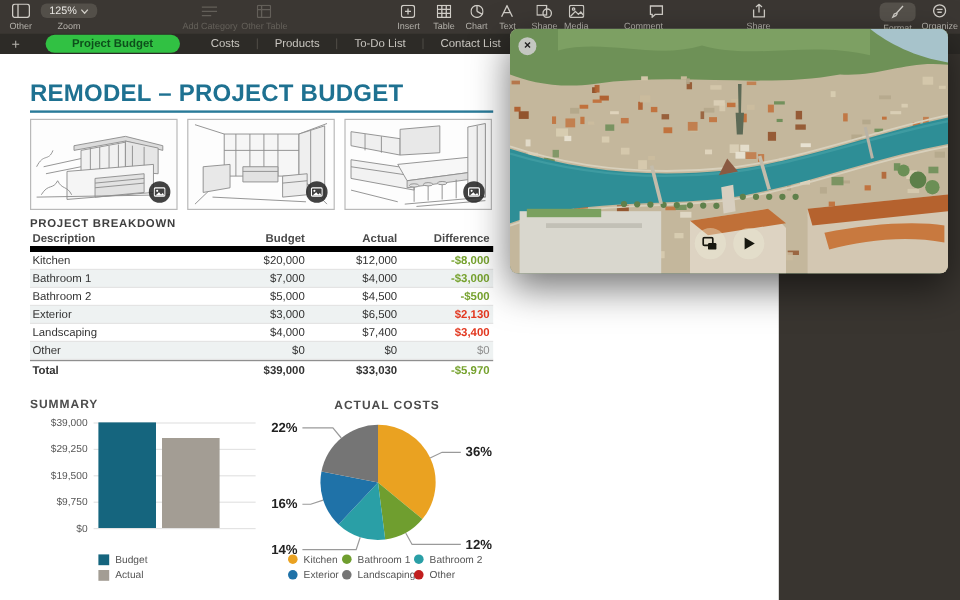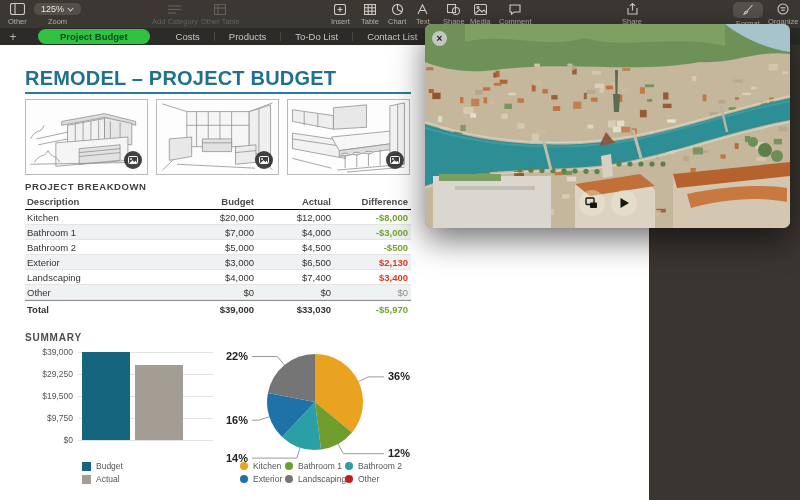--- a/index.html
+++ b/index.html
@@ -34,21 +34,21 @@
 
   .img-row { position:absolute; left:25px; top:54px; width:386px; display:flex; gap:8px; }
   .img-frame { position:relative; width:123px; height:76px; border:1px solid #b9b9b9; background:#fdfdfd; overflow:hidden; }
   .img-frame svg.sketch { width:100%; height:100%; }
   .media-badge { position:absolute; right:5px; bottom:5px; width:18px; height:18px; border-radius:50%; background:rgba(40,40,40,.88); display:flex; align-items:center; justify-content:center; }
 
   .section-label { position:absolute; left:25px; top:136px; font-size:9.5px; font-weight:bold; color:#3f3f3f; letter-spacing:.6px; }
 
   
   .p-table { position:absolute; left:25px; top:148px; width:386px; font-size:9.5px; color:#333; border-collapse:collapse; }
-  .p-table .hdr { display:flex; height:17px; align-items:center; border-bottom:1px solid #000000; color:#4a4a4a; font-weight:bold; }
+  .p-table .hdr { display:flex; height:17px; align-items:center; border-bottom:5px solid #000000; color:#4a4a4a; font-weight:bold; }
   .p-row { display:flex; height:15px; align-items:center; border-bottom:1px solid #e4e4e4; }
   .p-row.alt { background:#eef2f2; }
   .p-row.total { border-top:1px solid #8f8f8f; border-bottom:none; font-weight:bold; height:17px;align-items:center; }
   .c-desc { width:155px; padding-left:2px; }
   .c-num { width:77px; text-align:right; padding-right:3px; }
   .diff { font-weight:bold; }
   .diff.under { color:#76a22e; } .diff.over { color:#e2371f; } .diff.zero { color:#8e8e8e; font-weight:normal; }
 
   
   .barchart { position:absolute; left:25px; top:285px; width:192px; height:165px; }
@@ -170,21 +170,21 @@
       <div class="tb-item" style="left: 470px;">
         <div class="tb-icon">
           <svg width="13" height="11" viewBox="0 0 13 11">
             <rect x="0.5" y="0.5" width="12" height="10" rx="1.5"></rect>
             <circle cx="4" cy="3.5" r="1"></circle>
             <path d="M1.5,9.5 L5.5,5.5 L8,8 L10,6 L12,8.5"></path>
           </svg>
         </div>
         <div class="tb-label">Media</div>
       </div>
-      <div class="tb-item" style="left: 499px;">
+      <div class="tb-item" style="left: 520px; align-items: flex-end;">
         <div class="tb-icon">
           <svg width="12" height="11" viewBox="0 0 12 11">
             <path d="M1,1 H11 V8 H5 L2.5,10.3 V8 H1 Z"></path>
           </svg>
         </div>
         <div class="tb-label">Comment</div>
       </div>
       <div class="tb-item" style="left: 622px;">
         <div class="tb-icon">
           <svg width="11" height="12" viewBox="0 0 11 12">
@@ -399,20 +399,21 @@
           <div class="bc-legend-item" style="top: 131px;">
             <div class="bc-swatch" style="background: rgb(21, 101, 126);"></div>
             <span>Budget</span>
           </div>
           <div class="bc-legend-item" style="top: 144px;">
             <div class="bc-swatch" style="background: rgb(163, 157, 148);"></div>
             <span>Actual</span>
           </div>
         </div>
       <div class="piechart" id="piechart">
+          <div class="pc-title">ACTUAL COSTS</div>
           <svg class="pie-svg" width="225" height="125" viewBox="0 0 225 125">
             <path d="M105,57 L105.0,9.0 A48,48 0 0 1 142.0,87.6 Z" fill="#eaa221"></path>
             <path d="M148.4,36.6 L158.4,31.9 L174,31.9" fill="none" stroke="#9a9a9a" stroke-width="1"></path>
             <text x="178" y="35.4" text-anchor="start" font-size="11" font-weight="bold" fill="#222">36%</text>
             <path d="M105,57 L142.0,87.6 A48,48 0 0 1 111.0,104.6 Z" fill="#6f9e2f"></path>
             <path d="M128.1,99.1 L133.4,108.7 L174,108.7" fill="none" stroke="#9a9a9a" stroke-width="1"></path>
             <text x="178" y="112.2" text-anchor="start" font-size="11" font-weight="bold" fill="#222">12%</text>
             <path d="M105,57 L111.0,104.6 A48,48 0 0 1 72.1,92.0 Z" fill="#2a9fa6"></path>
             <path d="M90.2,102.7 L86.8,113.1 L42,113.1" fill="none" stroke="#9a9a9a" stroke-width="1"></path>
             <text x="38" y="116.6" text-anchor="end" font-size="11" font-weight="bold" fill="#222">14%</text>

